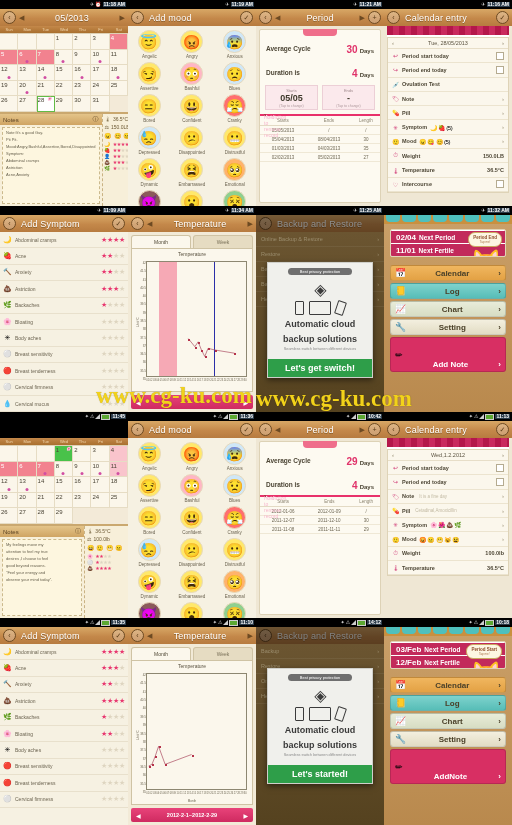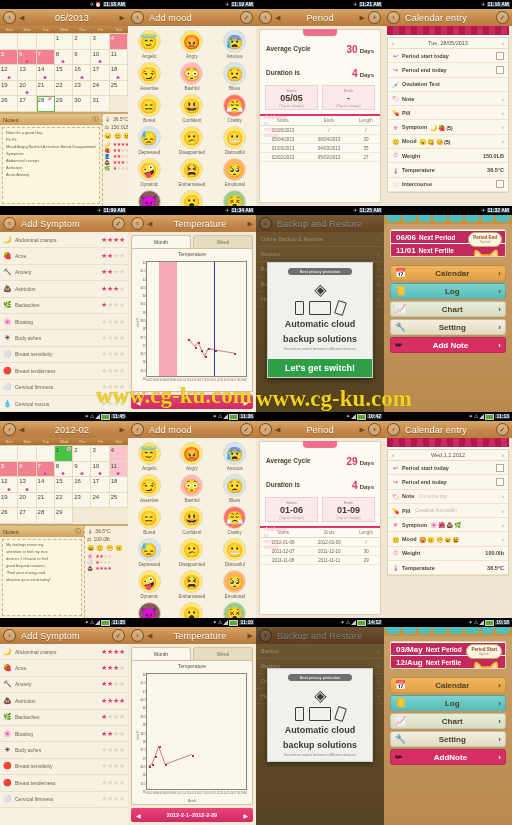--- a/index.html
+++ b/index.html
@@ -154,21 +154,21 @@
   .menu{margin:8px 6px 0;display:flex;flex-direction:column;gap:2px;}
   .mitem{display:flex;align-items:center;justify-content:space-between;border-radius:3px;padding:2px 4px;border:1px solid rgba(0,0,0,.15);}
   .mitem .mi{font-size:9px;}
   .mitem .ml{font-size:8px;font-weight:bold;color:#4a4029;}
   .mitem .mc{font-size:8px;font-weight:bold;color:#4a4029;}
   .m1{background:linear-gradient(#f0b65f,#e3a144);}
   .m2{background:linear-gradient(#7ed2cd,#57bdb7);}
   .m3{background:linear-gradient(#e8ecd9,#d7ddc3);}
   .m4{background:linear-gradient(#f3efdf,#e2dcc4);}
   .m5{background:#d82f63;}
-  .m5 .ml,.m5 .mc{color:#fff;}
+  .m5 .ml,.m5 .mc{color:#fff;margin-top:20px;}
 
   
   .wm{position:absolute;z-index:50;color:#f2d21a;font-family:"Liberation Serif",serif;font-weight:bold;text-shadow:0 0 1px rgba(0,0,0,.4);}
   .wm1{left:96px;top:383px;font-size:23px;}
   .wm2{left:256px;top:386px;font-size:23px;}
 </style>
 </head>
 <body>
 
 <div class="grid">
@@ -758,21 +758,21 @@
             <i></i>
             <i></i>
             <i></i>
             <i></i>
             <i></i>
             <i></i>
             <i></i>
           </div>
         <div class="hcard">
           <div class="hstrip">
-              <b>06/06</b>
+              <b>02/04</b>
               <span>Next Period</span>
             </div>
           <div class="hstrip">
               <b>11/01</b>
               <span>Next Fertile</span>
             </div>
           <div class="bubble">
             <div class="b1">Period End</div>
             <div class="b2">Tap me!</div>
           </div>
@@ -809,26 +809,20 @@
     </div>
   </div>
 
   <div class="cell">
     <div class="sbar">
       <span class="ic">✦</span>
       <span class="ic">⚠</span>
       <span class="sig"></span>
       <span class="bat"></span>
       <span class="clk">11:45</span>
-    </div>
-    <div class="hdr">
-      <div class="circ">‹</div>
-      <span class="arw">◀</span>
-      <div class="ttl">2012-02</div>
-      <span class="arw">▶</span>
     </div>
     <div class="body">
       <div class="cal-wrap">
         <div class="dowrow">
           <div>Sun</div>
           <div>Mon</div>
           <div>Tue</div>
           <div>Wed</div>
           <div>Thu</div>
           <div>Fri</div>
@@ -1027,32 +1021,20 @@
           <div class="percard">
         <div class="pertab"></div>
         <div class="perrow" style="padding-top:9px">
           <span class="k">Average Cycle</span>
           <span><span class="v">29</span><span class="u">Days</span></span>
         </div>
         <div class="perrow">
           <span class="k">Duration is</span>
           <span><span class="v">4</span><span class="u">Days</span></span>
         </div>
-        <div class="perboxes">
-          <div class="perbox">
-            <div class="t">Starts</div>
-            <div class="m">01-06</div>
-            <div class="b">(Tap to change)</div>
-          </div>
-          <div class="perbox">
-            <div class="t">Ends</div>
-            <div class="m">01-09</div>
-            <div class="b">(Tap to change)</div>
-          </div>
-        </div>
         <div class="perbar">
           <span class="pt">Prediction</span>
           <span class="pt on">Past</span>
           <span class="pt">Hold to remove record</span>
         </div>
         <table class="tbl" id="pt2">
               <tbody>
                 <tr>
                   <th>Starts</th>
                   <th>Ends</th>
@@ -1354,20 +1336,21 @@
             <div class="dbx">◈</div>
             <div class="devs">
               <div class="dv1"></div>
               <div class="dv2"></div>
               <div class="dv3"></div>
             </div>
             <div class="dtitle">Automatic cloud</div>
             <div class="dtitle">backup solutions</div>
             <div class="dsub">Seamless switch between different devices</div>
           </div>
+          <div class="dbtn">Let's started!</div>
         </div>
       </div>
     </div>
   </div>
 
   <div class="cell">
     <div class="sbar">
       <span class="ic">✦</span>
       <span class="ic">⚠</span>
       <span class="sig"></span>
@@ -1381,25 +1364,25 @@
             <i></i>
             <i></i>
             <i></i>
             <i></i>
             <i></i>
             <i></i>
             <i></i>
           </div>
         <div class="hcard">
           <div class="hstrip">
-              <b>03/May</b>
+              <b>03/Feb</b>
               <span>Next Period</span>
             </div>
           <div class="hstrip">
-              <b>12/Aug</b>
+              <b>12/Feb</b>
               <span>Next Fertile</span>
             </div>
           <div class="bubble">
             <div class="b1">Period Start</div>
             <div class="b2">Tap me!</div>
           </div>
           <div class="cat">🐱</div>
         </div>
         <div class="menu" id="hm2">
             <div class="mitem m1">

